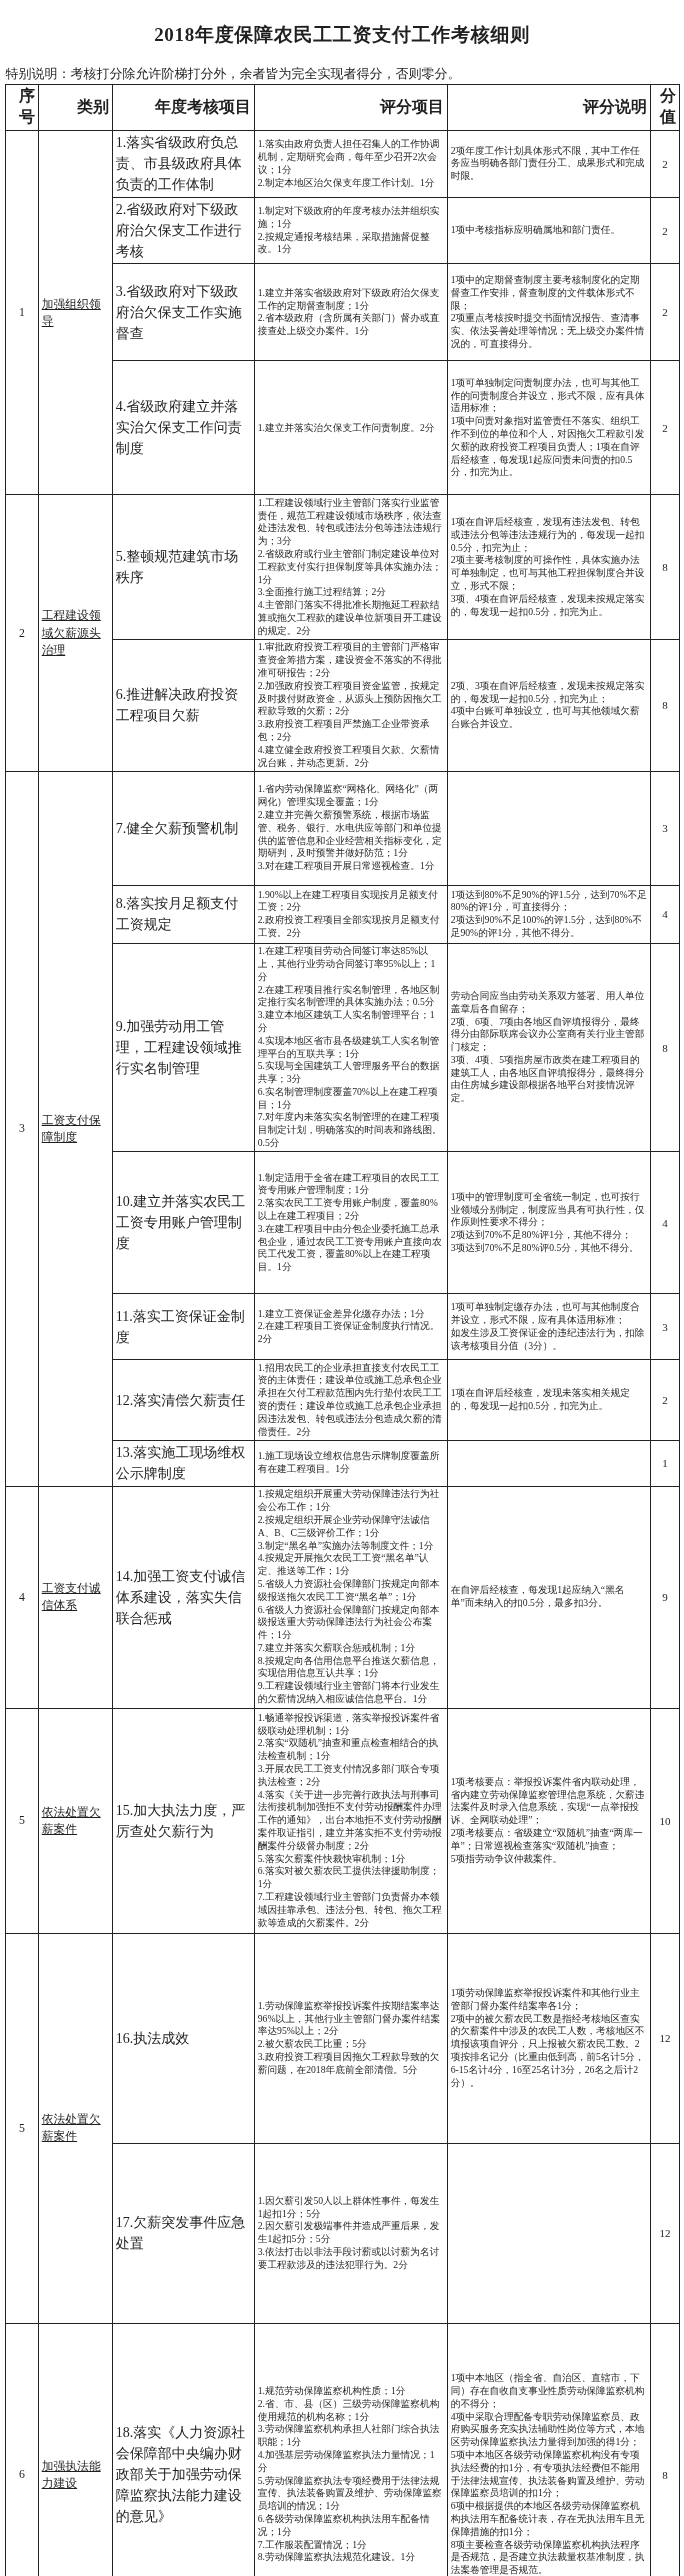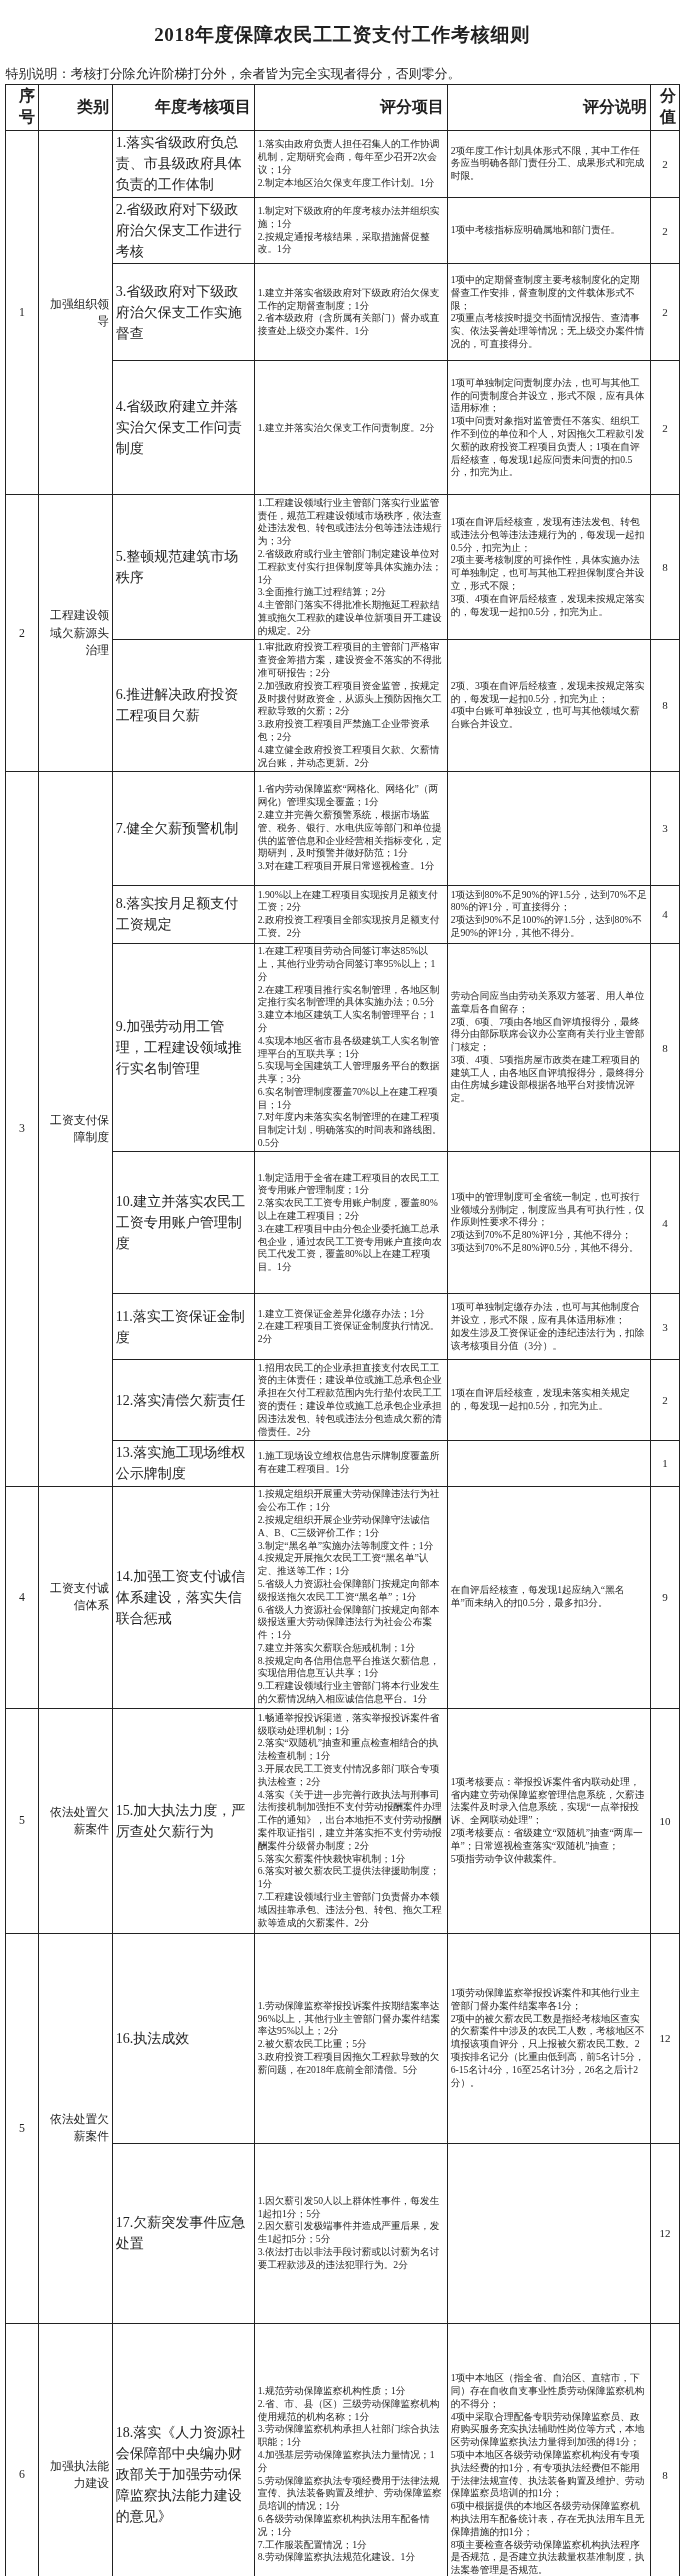--- a/index.html
+++ b/index.html
@@ -37,21 +37,21 @@
     overflow:hidden;
   }
   th.hdr{
     font-size:16px;
     font-weight:bold;
     text-align:right;
     height:18px;
     padding:0.7px 1.4px;
   }
   td.c-seq{ text-align:center; font-size:11.8px; }
-  td.c-cat{ text-align:right; font-size:11.8px; line-height:1.45; padding:1.4px 4.2px;}
+  td.c-cat{ text-align:left; font-size:11.8px; line-height:1.45; padding:1.4px 4.2px;text-decoration:underline;}
   td.c-item{ font-size:14px; line-height:1.5; padding:1.4px 3.5px;}
   td.c-scoring, td.c-expl{ font-size:9.7px; line-height:1.32; padding:2.1px 3.5px;}
   td.c-score{ text-align:center; font-size:11px; }
   tr.sec-start > td{ border-top:1.4px solid #111; }
   .line{ display:block; }
 </style>
 </head>
 <body>
 
 <div class="page">

